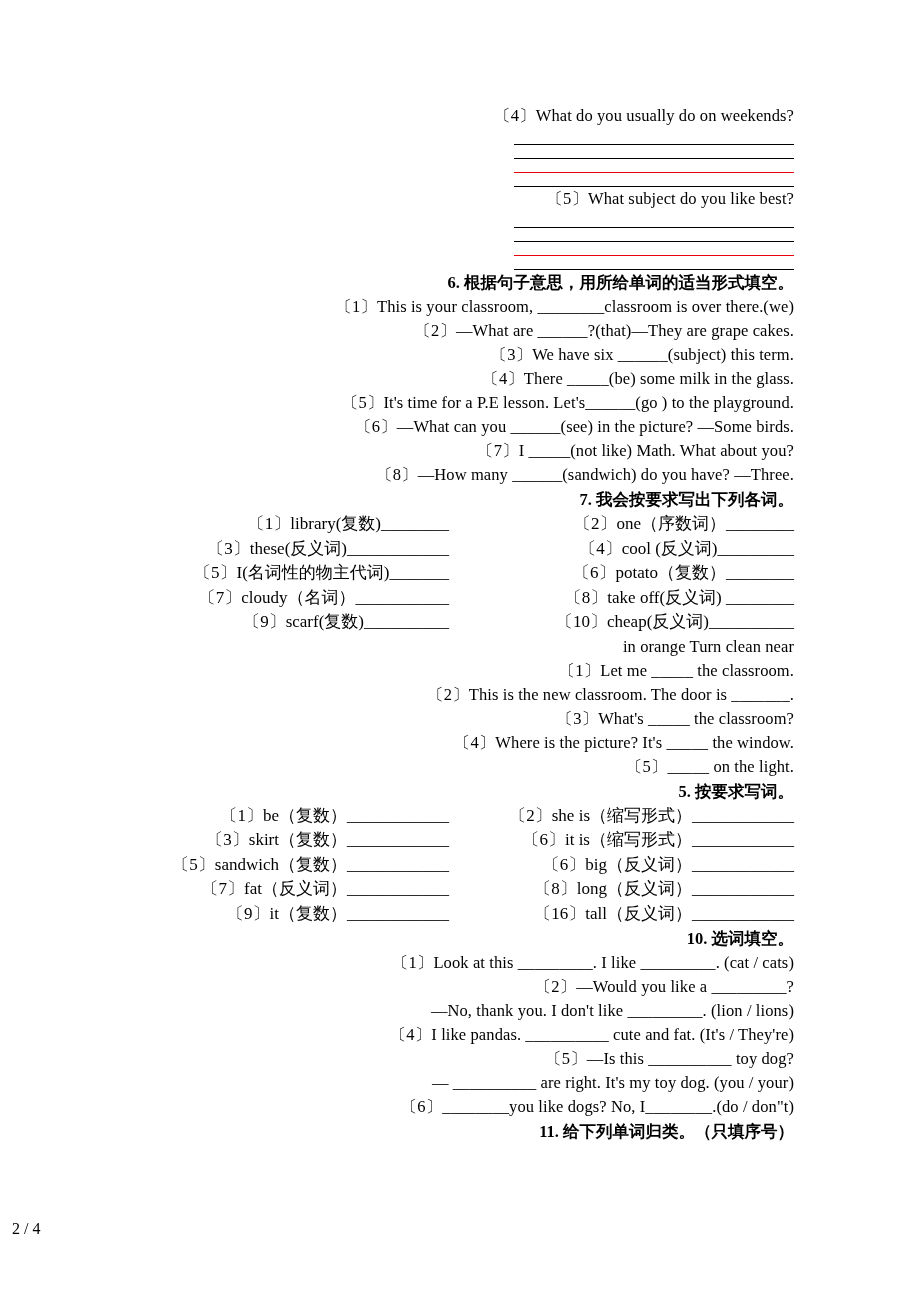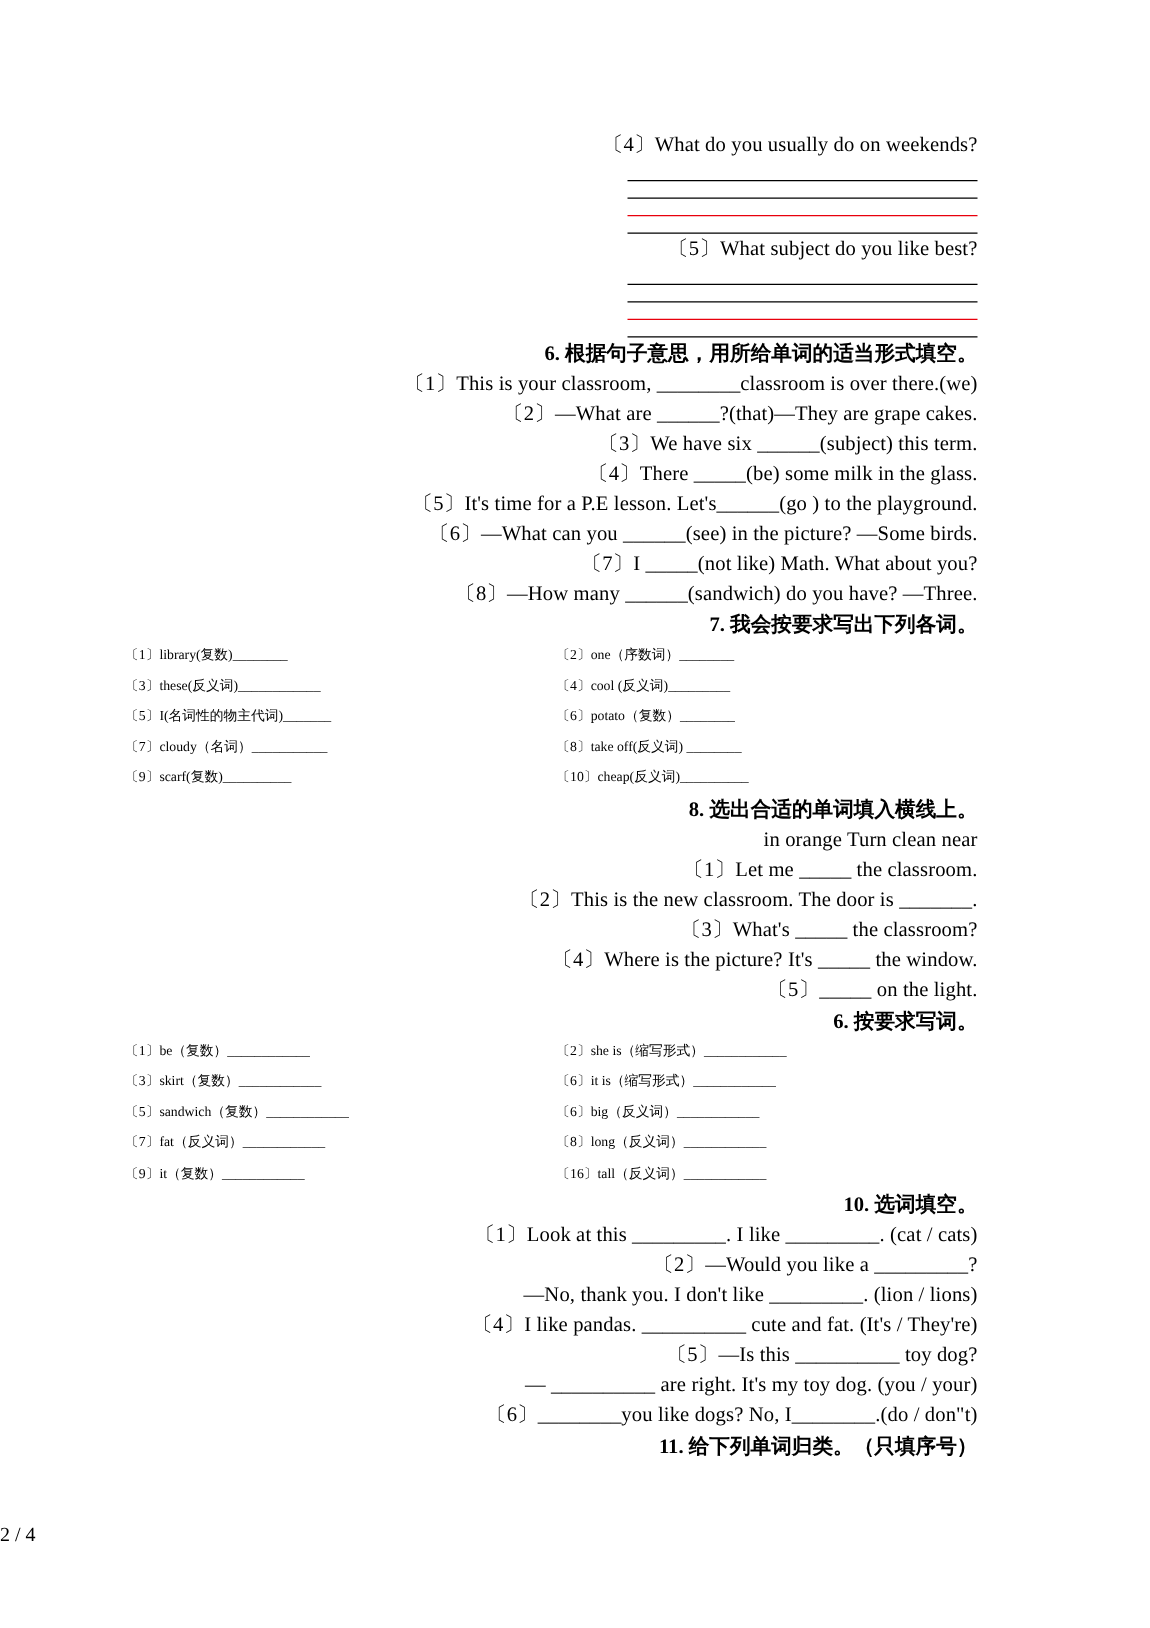--- a/index.html
+++ b/index.html
@@ -11,21 +11,21 @@
     width: 920px;
     height: 1302px;
     position: relative;
     font-family: "Liberation Serif", "DejaVu Serif", serif;
     color: #000000;
     overflow: hidden;
   }
 
   .page {
     position: absolute;
-    left: 0; top: 0;
+    left: 12px; top: 0;
     width: 893px;
     height: 1302px;
   }
 
   
   .content {
     position: absolute;
     left: 100px;
     top: 104px;
     width: 682px;
@@ -62,21 +62,22 @@
   .rules .r.red { border-bottom-color: #e8000c; }
   .rules .r.last { border-bottom-width: 1.3px; }
 
   
   .cols {
     display: grid;
     grid-template-columns: 1fr 1fr;
     column-gap: 8px;
   }
   .cols .cell {
-    font-size: 11px;
+    text-align: right;
+    font-size: 17px;
     line-height: 24.5px;
     white-space: nowrap;
   }
 
   .footer {
     position: absolute;
     left: 0;
     top: 1200px;
     width: 920px;
     text-align: left;
@@ -124,29 +125,28 @@
       <div class="cell">〔3〕these(反义词)____________</div>
       <div class="cell">〔4〕cool (反义词)_________</div>
       <div class="cell">〔5〕I(名词性的物主代词)_______</div>
       <div class="cell">〔6〕potato（复数）________</div>
       <div class="cell">〔7〕cloudy（名词）___________</div>
       <div class="cell">〔8〕take off(反义词) ________</div>
       <div class="cell">〔9〕scarf(复数)__________</div>
       <div class="cell">〔10〕cheap(反义词)__________</div>
     </div>
 
-    <div class="heading">8. 选出合适的单词填入横线上。</div>
     <div class="line">in orange   Turn   clean near</div>
     <div class="line">〔1〕Let me _____ the classroom.</div>
     <div class="line">〔2〕This is the new classroom. The door is _______.</div>
     <div class="line">〔3〕What's _____ the classroom?</div>
     <div class="line">〔4〕Where is the picture? It's _____ the window.</div>
     <div class="line">〔5〕_____ on the light.</div>
 
-    <div class="heading">6. 按要求写词。</div>
+    <div class="heading">5. 按要求写词。</div>
     <div class="cols">
       <div class="cell">〔1〕be（复数）____________</div>
       <div class="cell">〔2〕she is（缩写形式）____________</div>
       <div class="cell">〔3〕skirt（复数）____________</div>
       <div class="cell">〔6〕it is（缩写形式）____________</div>
       <div class="cell">〔5〕sandwich（复数）____________</div>
       <div class="cell">〔6〕big（反义词）____________</div>
       <div class="cell">〔7〕fat（反义词）____________</div>
       <div class="cell">〔8〕long（反义词）____________</div>
       <div class="cell">〔9〕it（复数）____________</div>

